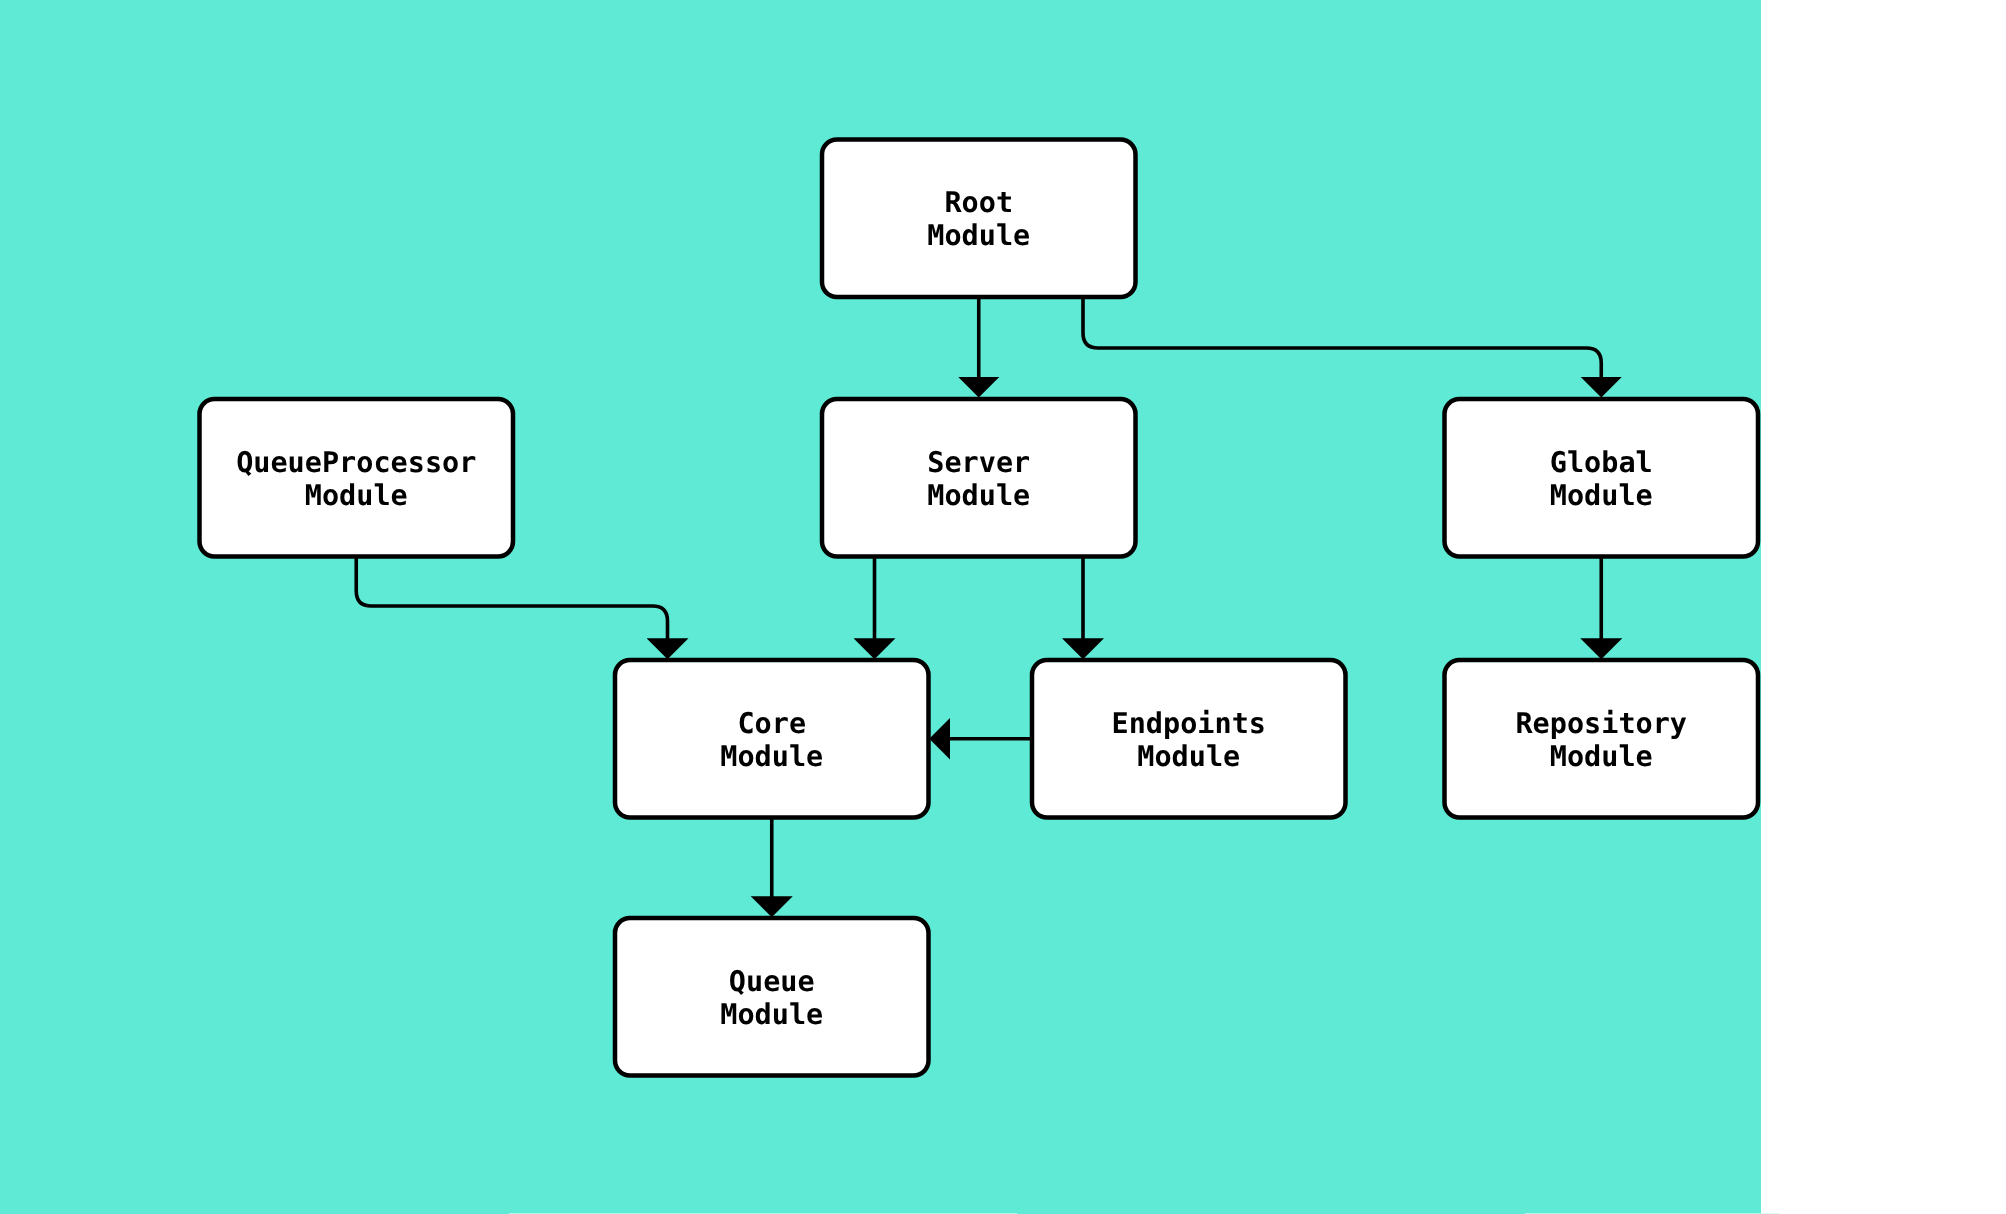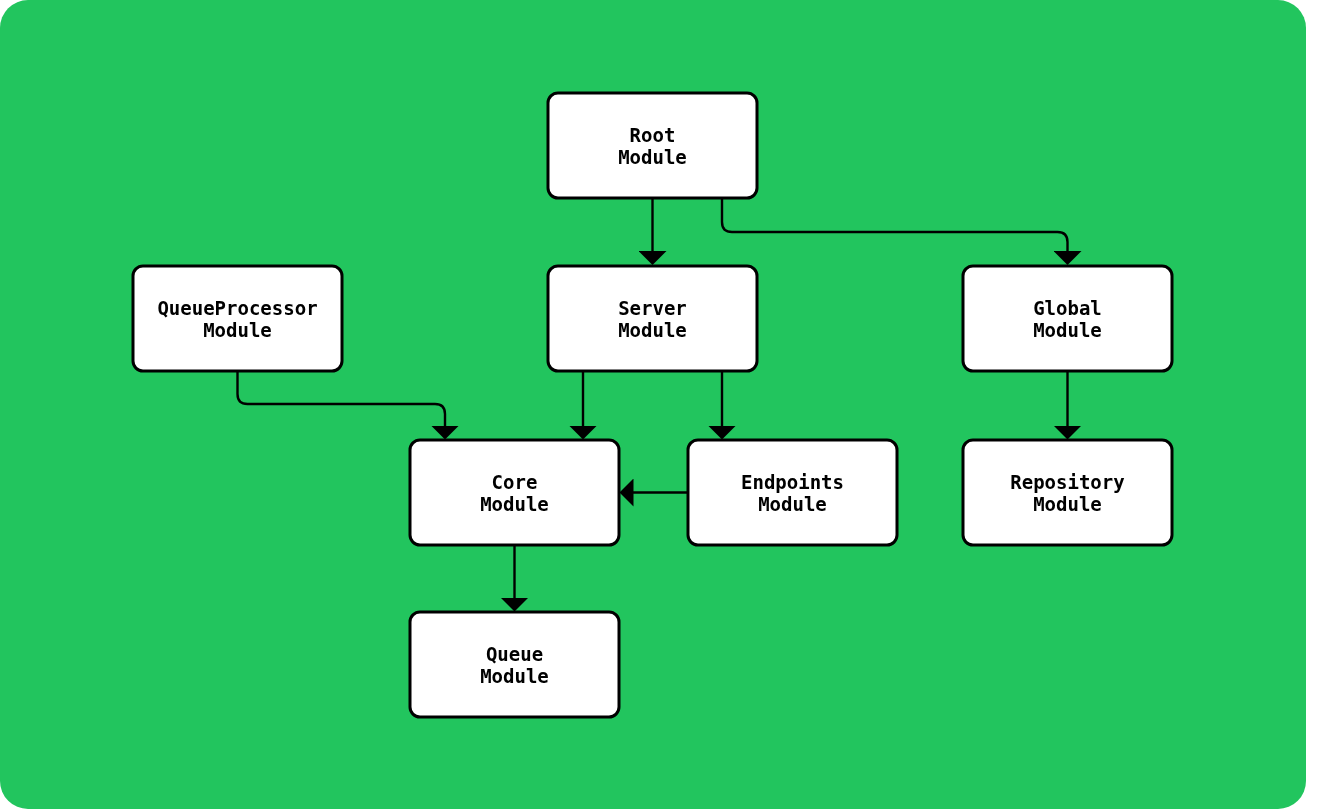--- a/index.html
+++ b/index.html
@@ -2,25 +2,24 @@
 <html><head>
 <meta charset="utf-8">
 <style>
   html, body {
     margin: 0;
     padding: 0;
     background: #ffffff;
   }
   .canvas {
     position: relative;
-    width: 1306px;
+    width: 1174px;
     height: 809px;
-    background: #22c55e;
+    background: #5eead4;
     overflow: hidden;
-    border-radius: 28px;
   }
   svg {
     display: block;
   }
   .node-box {
     fill: #ffffff;
     stroke: #000000;
     stroke-width: 3;
   }
   .edge {

